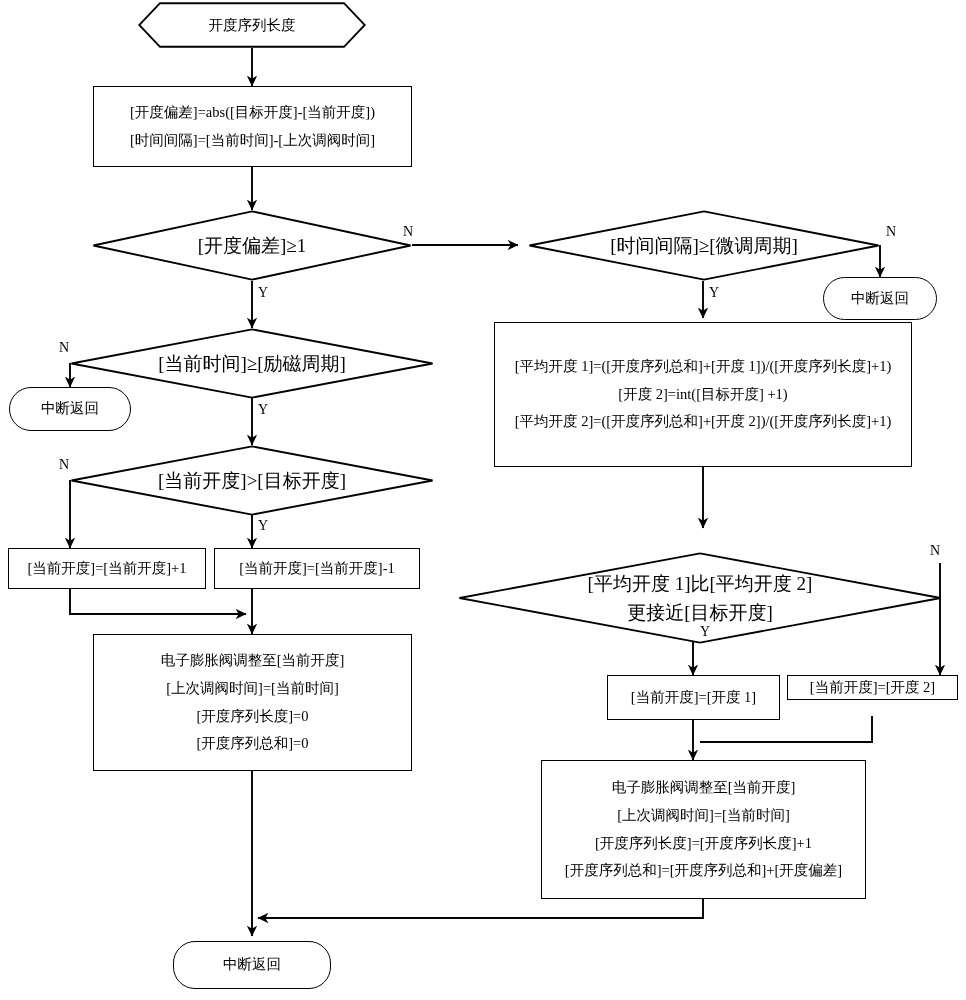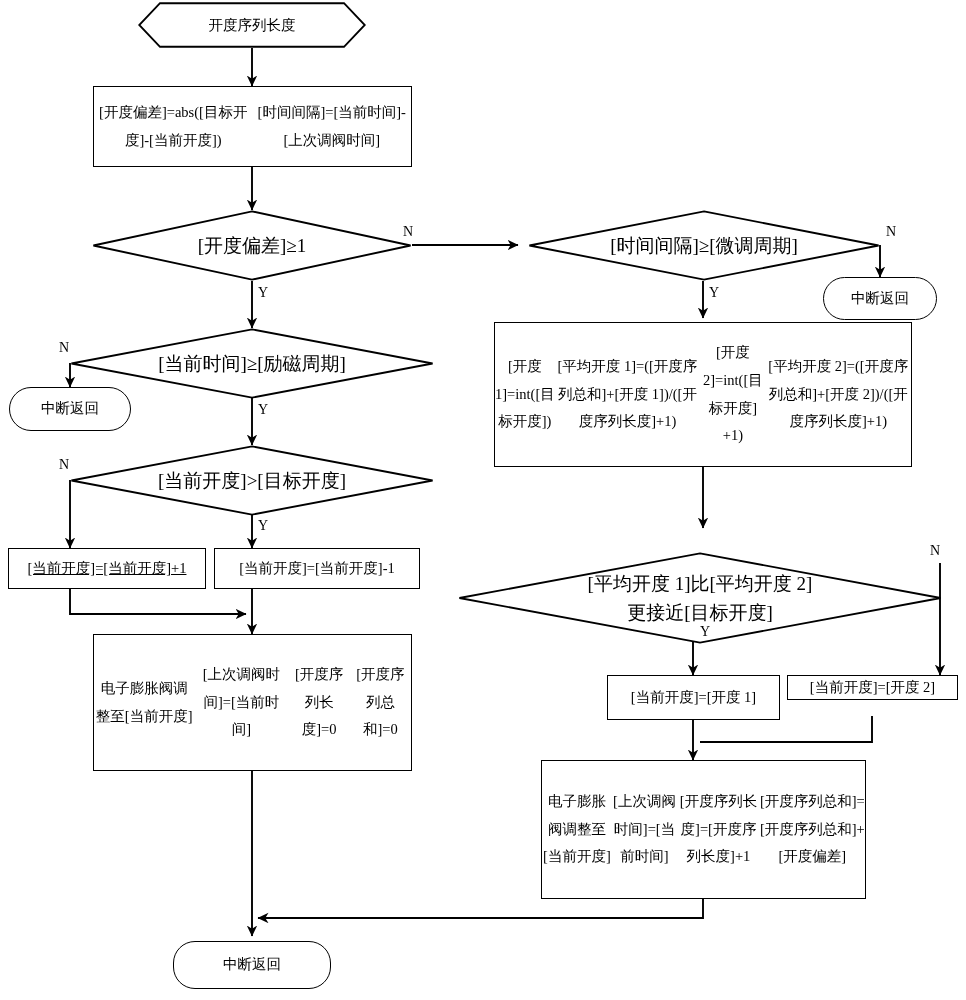--- a/index.html
+++ b/index.html
@@ -22,21 +22,21 @@
     left: 0;
     top: 0;
     width: 966px;
     height: 1000px;
     pointer-events: none;
   }
   .node {
     position: absolute;
     box-sizing: border-box;
     display: flex;
-    flex-direction: row;
+    flex-direction: column;
     align-items: center;
     justify-content: center;
     text-align: center;
     color: #000000;
     font-size: 14.5px;
     line-height: 1.9;
     background: #ffffff;
     z-index: 2;
   }
   .proc {
@@ -204,37 +204,36 @@
 
   <div class="diamond" style="left:70px; top:445px; width:364px; height:71px;">
     <svg width="364" height="71" viewBox="0 0 364 71">
       <polygon points="182,1.4 362.6,35.5 182,69.6 1.4,35.5" fill="#ffffff" stroke="#000000" stroke-width="1.9"></polygon>
     </svg>
     <div class="dlabel">[当前开度]&gt;[目标开度]</div>
   </div>
   <div class="branch-label" style="left:59px; top:457px;">N</div>
   <div class="branch-label" style="left:258px; top:518px;">Y</div>
 
-  <div class="node proc" style="left:8px; top:548px; width:198px; height:41px;text-decoration:underline;">
+  <div class="node proc" style="left:8px; top:548px; width:198px; height:41px;">
     <span class="ln">[当前开度]=[当前开度]+1</span>
   </div>
 
   <div class="node proc" style="left:214px; top:548px; width:206px; height:41px;">
     <span class="ln">[当前开度]=[当前开度]-1</span>
   </div>
 
   <div class="node proc" style="left:93px; top:634px; width:319px; height:137px;">
     <span class="ln">电子膨胀阀调整至[当前开度]</span>
     <span class="ln">[上次调阀时间]=[当前时间]</span>
     <span class="ln">[开度序列长度]=0</span>
     <span class="ln">[开度序列总和]=0</span>
   </div>
 
   <div class="node proc" style="left:494px; top:322px; width:418px; height:145px;">
-    <span class="ln">[开度 1]=int([目标开度])</span>
     <span class="ln">[平均开度 1]=([开度序列总和]+[开度 1])/([开度序列长度]+1)</span>
     <span class="ln">[开度 2]=int([目标开度] +1)</span>
     <span class="ln">[平均开度 2]=([开度序列总和]+[开度 2])/([开度序列长度]+1)</span>
   </div>
 
   <div class="diamond" style="left:458px; top:552px; width:484px; height:92px;">
     <svg width="484" height="92" viewBox="0 0 484 92">
       <polygon points="242,1.4 482.6,46 242,90.6 1.4,46" fill="#ffffff" stroke="#000000" stroke-width="1.9"></polygon>
     </svg>
     <div class="dlabel">

